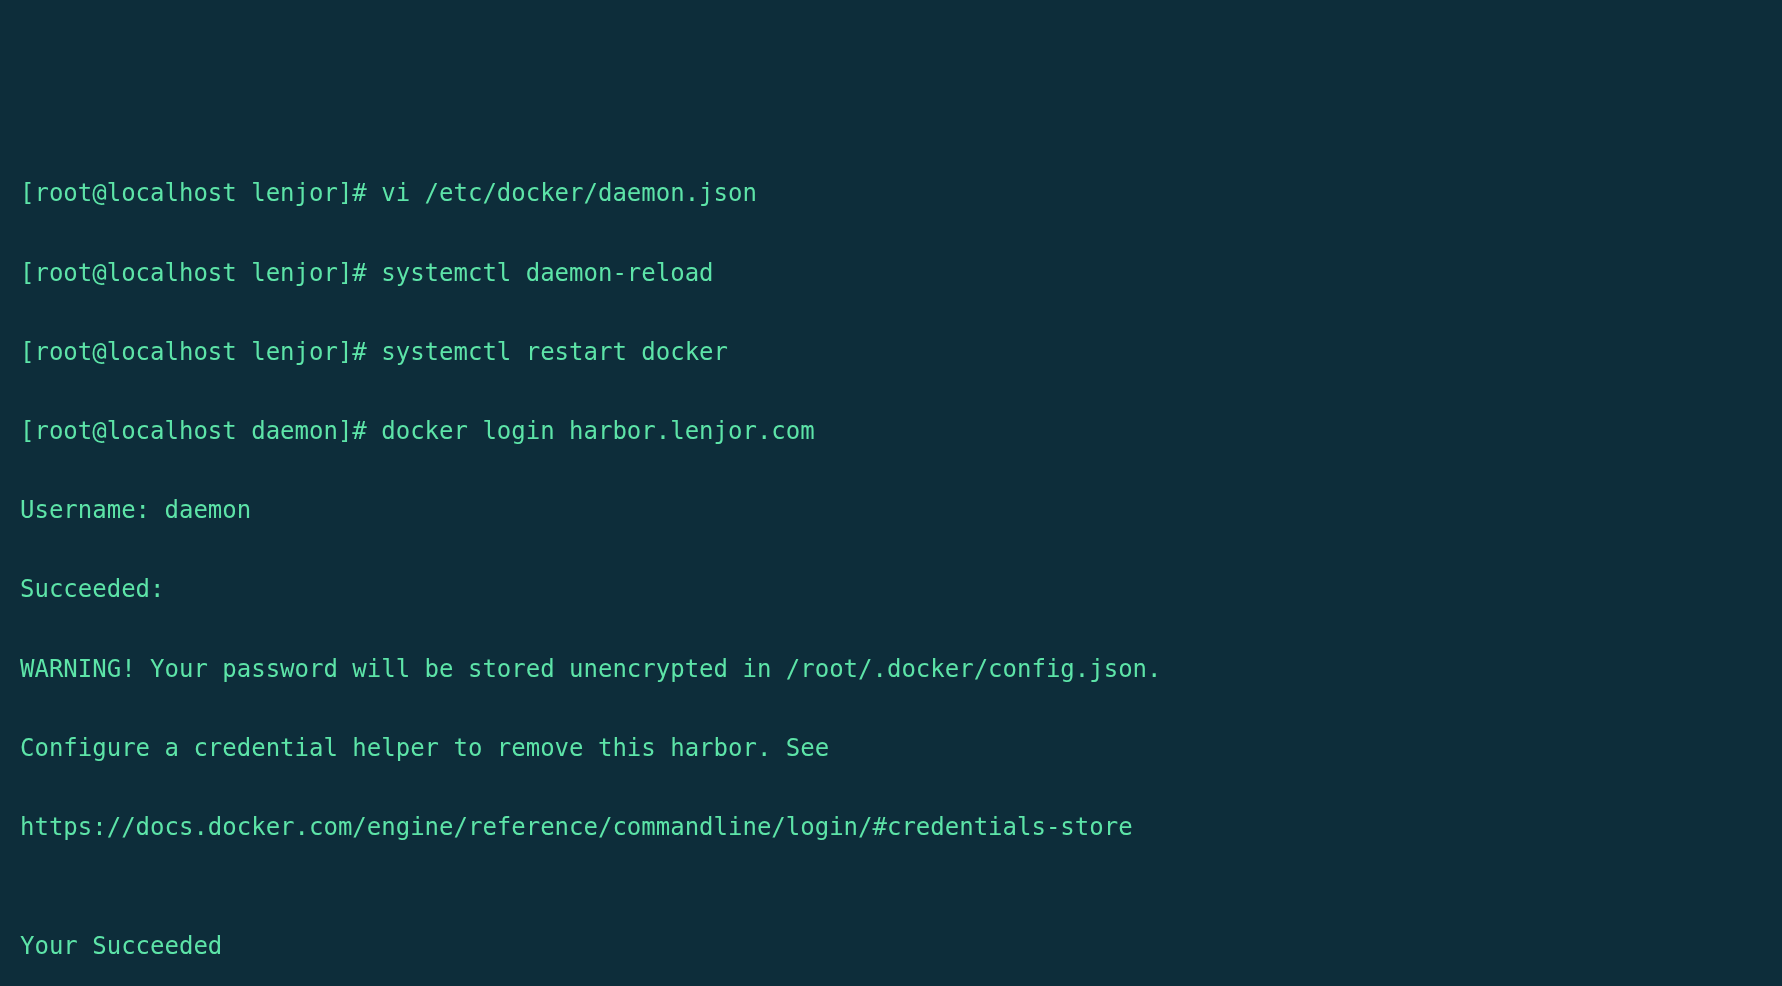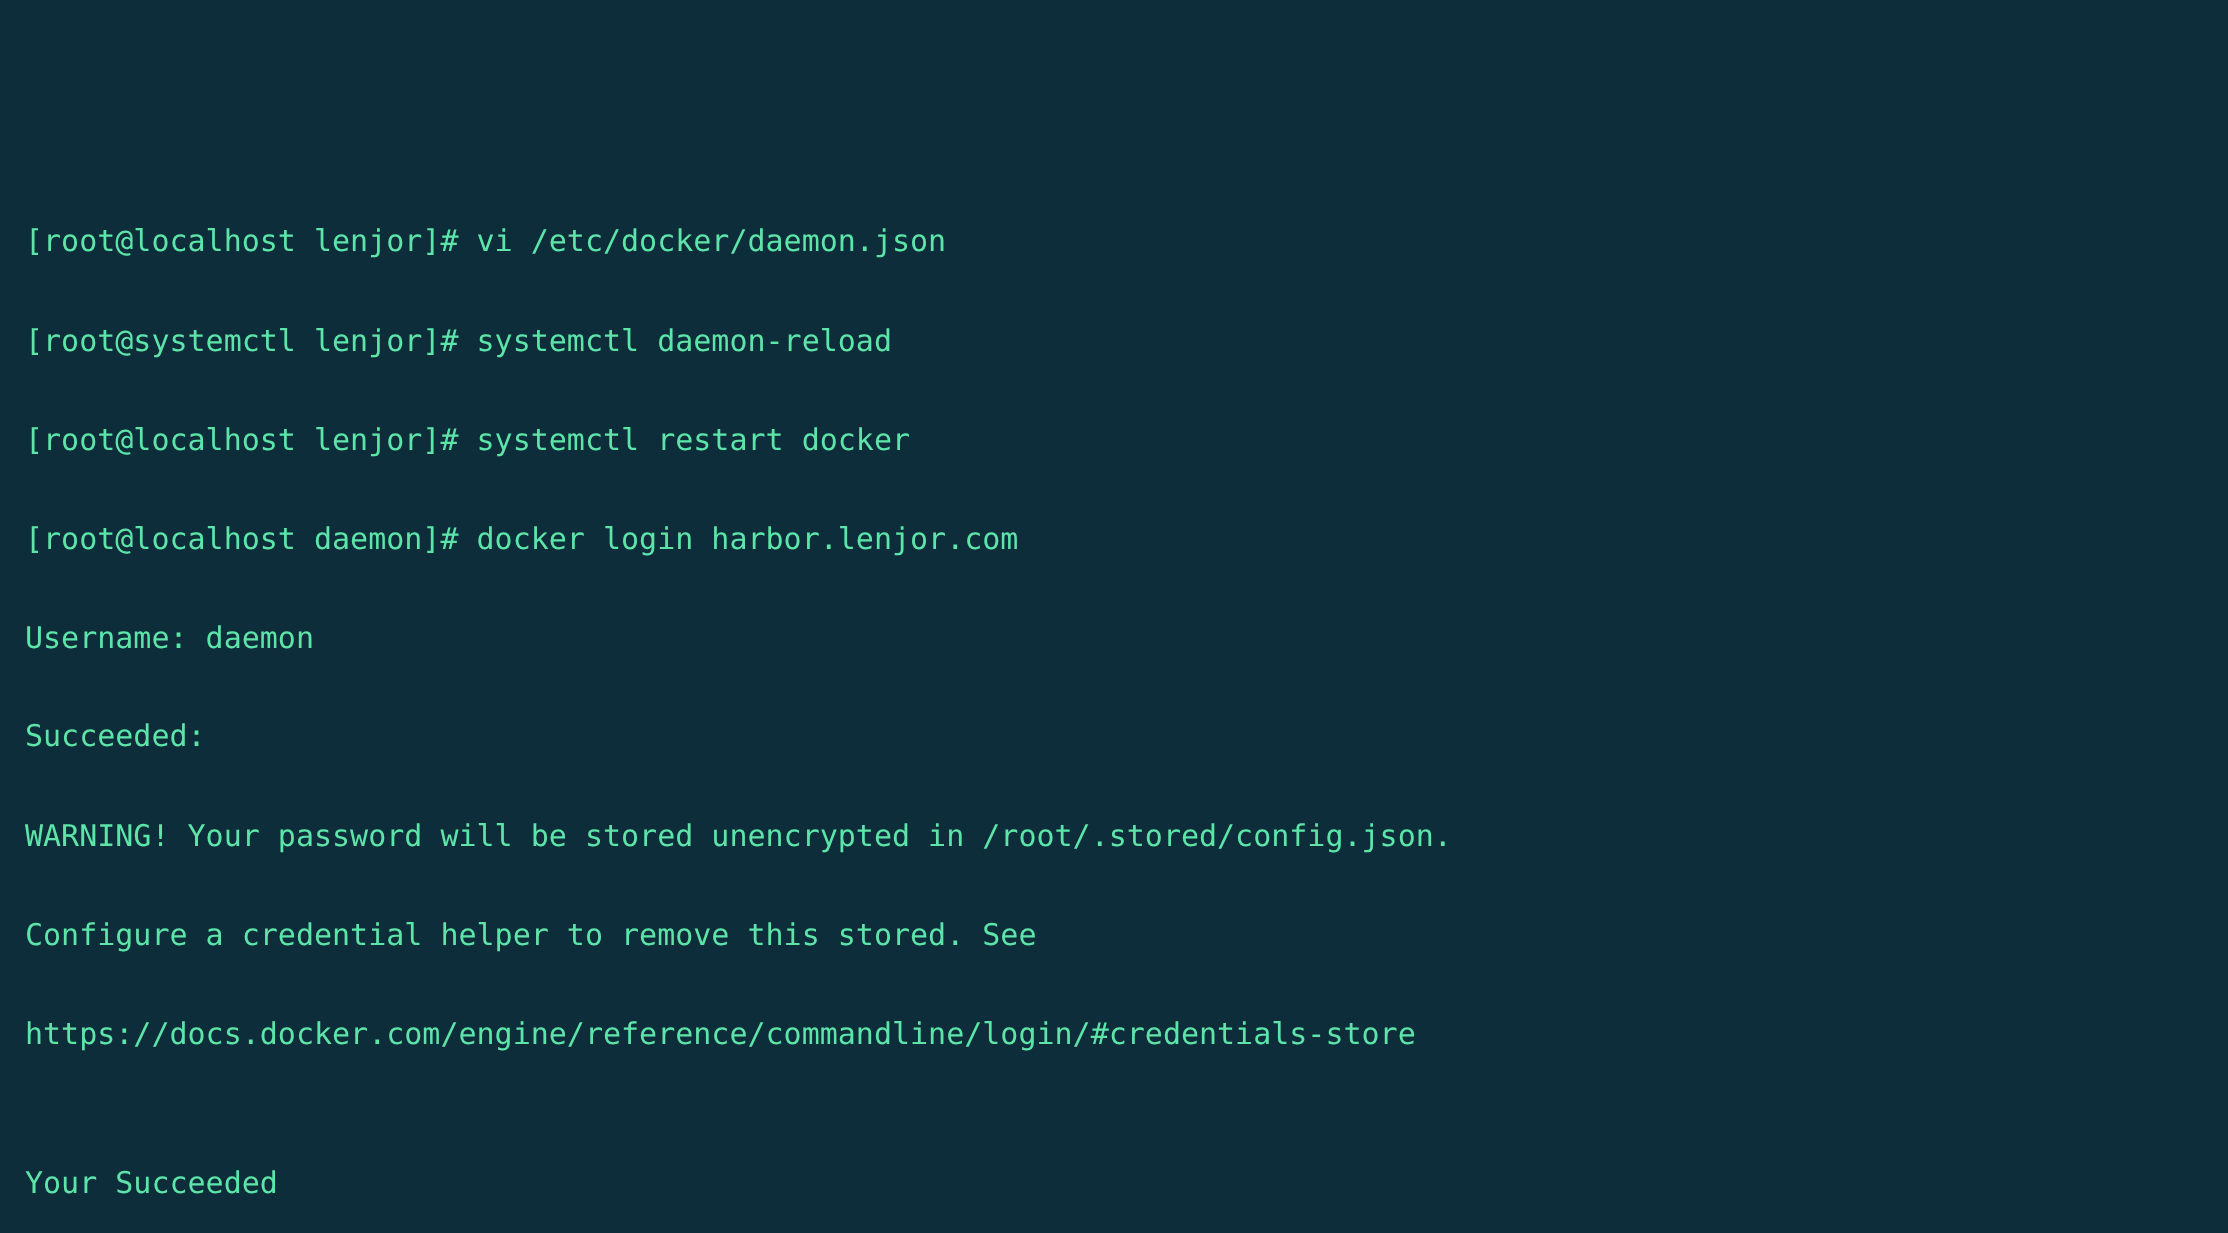--- a/index.html
+++ b/index.html
@@ -22,27 +22,27 @@
     .terminal-line {
       white-space: pre;
     }
   </style>
 </head>
 <body>
 
 
 
 <div class="terminal-line">[root@localhost lenjor]# vi /etc/docker/daemon.json</div>
-<div class="terminal-line">[root@systemctl lenjor]# systemctl daemon-reload</div>
+<div class="terminal-line">[root@localhost lenjor]# systemctl daemon-reload</div>
 <div class="terminal-line">[root@localhost lenjor]# systemctl restart docker</div>
 <div class="terminal-line">[root@localhost daemon]# docker login harbor.lenjor.com</div>
 <div class="terminal-line">Username: daemon</div>
 <div class="terminal-line">Succeeded:</div>
-<div class="terminal-line">WARNING! Your password will be stored unencrypted in /root/.stored/config.json.</div>
-<div class="terminal-line">Configure a credential helper to remove this stored. See</div>
+<div class="terminal-line">WARNING! Your password will be stored unencrypted in /root/.docker/config.json.</div>
+<div class="terminal-line">Configure a credential helper to remove this harbor. See</div>
 <div class="terminal-line">https://docs.docker.com/engine/reference/commandline/login/#credentials-store</div>
 <div class="terminal-line"></div>
 <div class="terminal-line">Your Succeeded</div>
 
 
 
 
 
 
 

